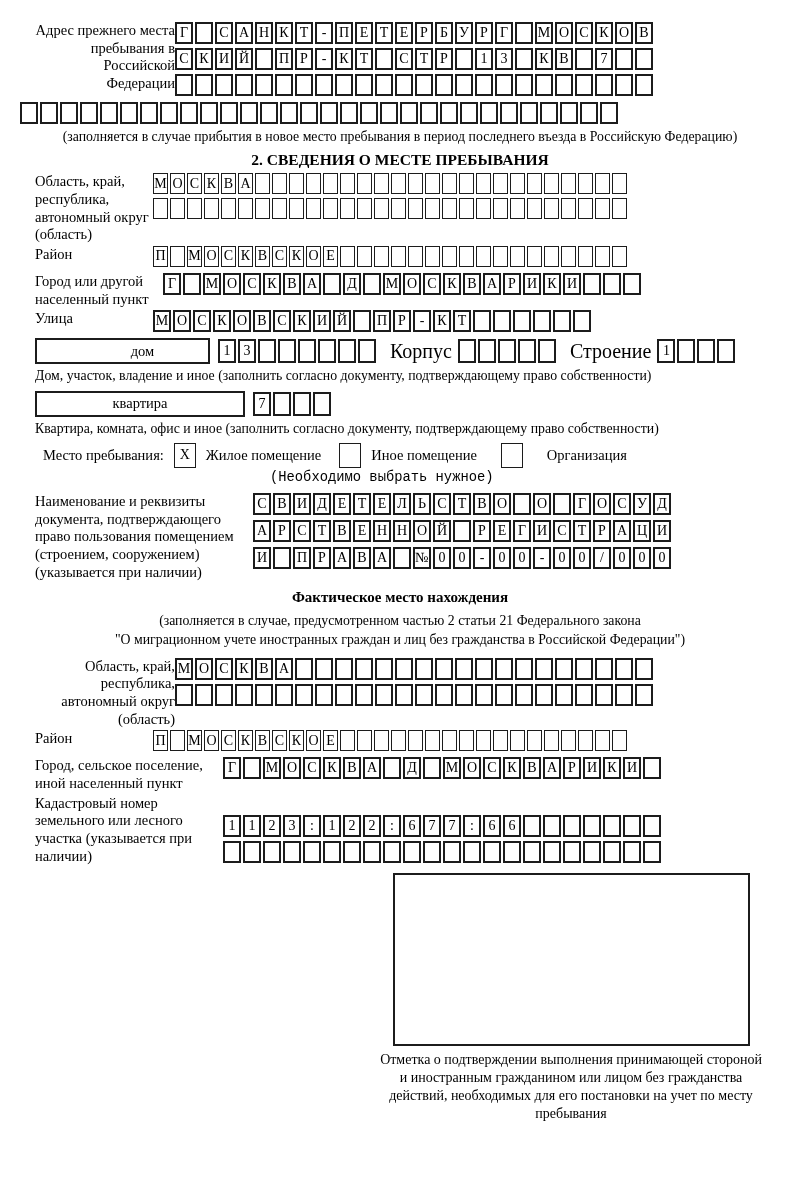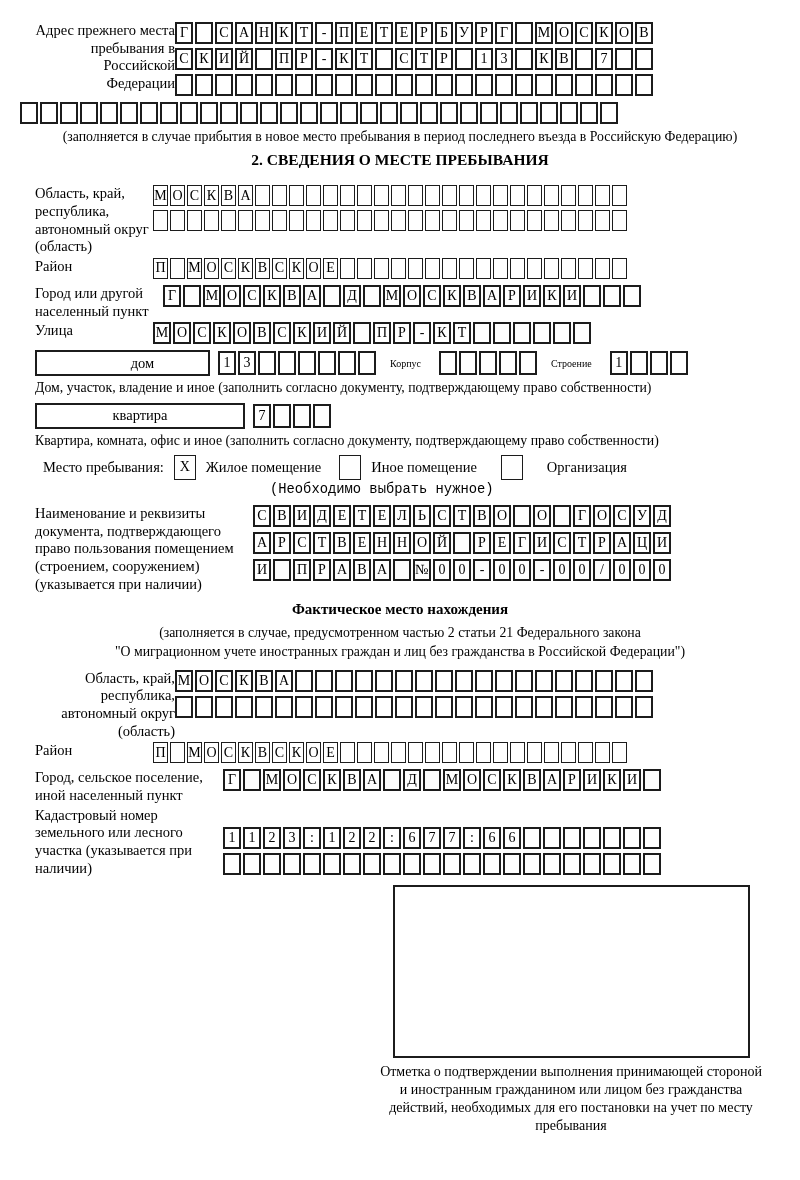--- a/index.html
+++ b/index.html
@@ -23,30 +23,30 @@
   .cells { display:flex; margin-bottom:4px; }
   .cell {
     width:18px; height:22px; border:2px solid #1c1c1c; margin-right:2px;
     display:flex; align-items:center; justify-content:center;
     font-size:14px; line-height:1; flex:0 0 auto;
   }
   .cells-sm .cell { width:15px; margin-right:2px; border-width:1.5px; height:21px; }
   .overflow { margin-left:-15px; margin-top:1px; }
 
   .note { font-size:13.8px; text-align:center; line-height:1.25; margin:2px 0 6px 0; }
-  .h2 { font-size:15.5px; font-weight:bold; text-align:center; margin:6px 0 16px 0; }
+  .h2 { font-size:15.5px; font-weight:bold; text-align:center; margin:6px 0 4px 0; }
   .h3 { font-size:15px; font-weight:bold; text-align:center; margin:8px 0 6px 0; }
 
   .longbox {
     border:2px solid #1c1c1c; height:26px; display:flex;
     align-items:center; justify-content:center; font-size:14.5px; flex:0 0 auto;
   }
   .dom-box { width:175px;padding-left:40px; }
   .kv-box { width:210px; }
-  .inline-lbl { font-size:10px; align-self:center; padding:0 18px 0 12px; }
+  .inline-lbl { font-size:20px; align-self:center; padding:0 6px 0 12px; }
   .house-row, .apt-row { display:flex; align-items:center; margin-bottom:3px; }
   .house-row .cell, .apt-row .cell { height:24px; }
   .gapL { margin-left:8px; }
 
   .stay-row { display:flex; align-items:center; margin:6px 0 2px 8px; font-size:14.5px; }
   .checkcell {
     width:22px; height:25px; border:1.5px solid #1c1c1c; margin:0 10px;
     display:flex; align-items:center; justify-content:center; font-size:14px; flex:0 0 auto;
   }
   .stay-note { font-size:13.8px; margin:0 0 8px 235px;font-family:Liberation Mono, monospace; }

